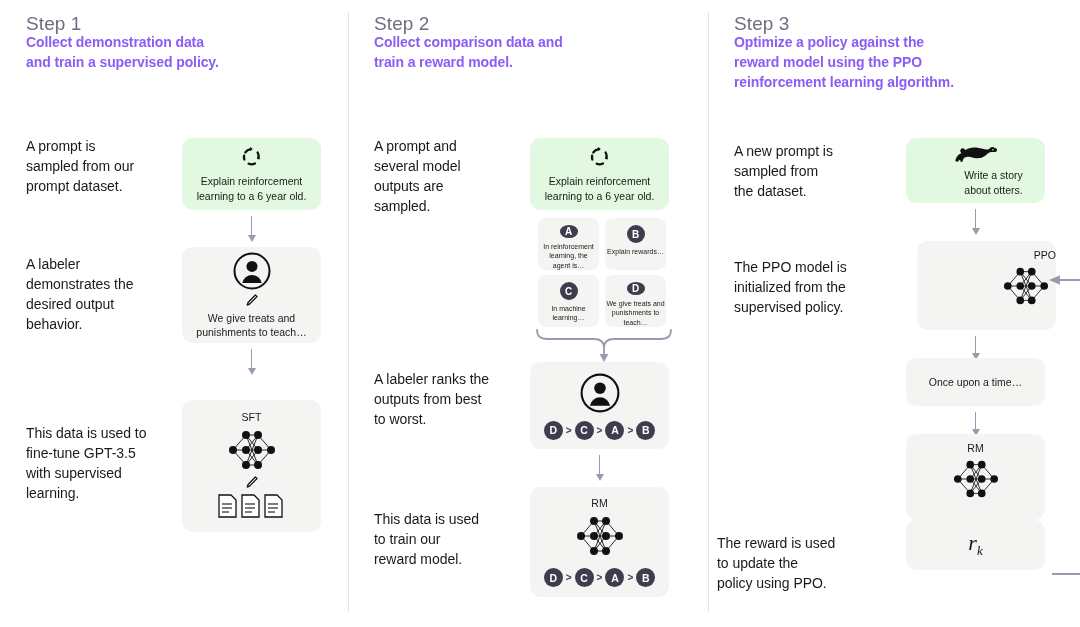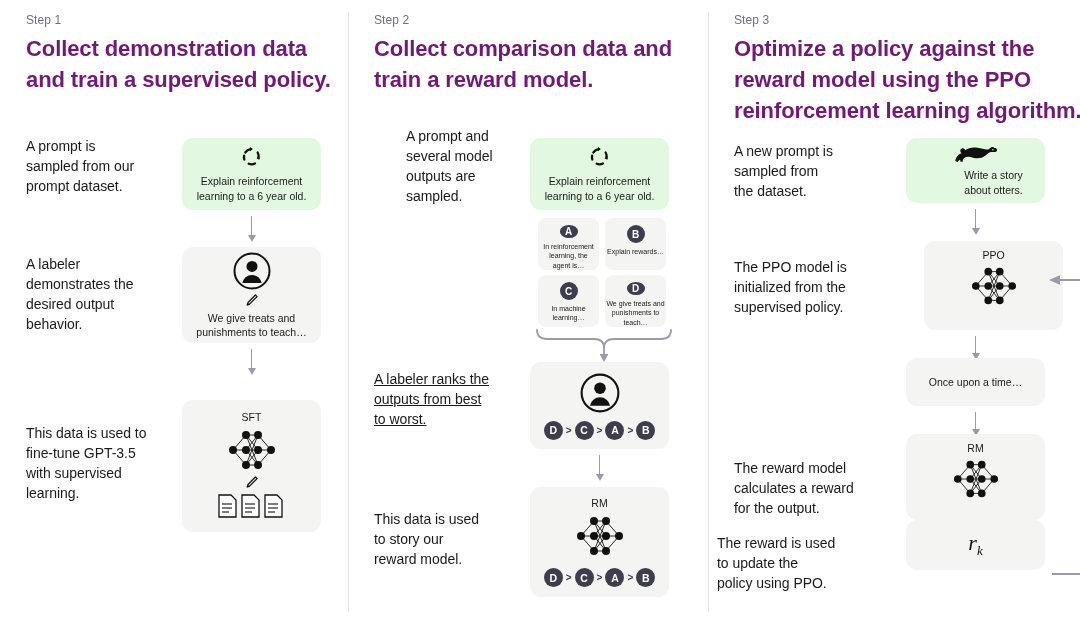--- a/index.html
+++ b/index.html
@@ -23,25 +23,25 @@
   .divider {
     position: absolute; top: 12px; width: 1px; height: 600px;
     background: #e3e3e3;
   }
   #divider-1 { left: 348px; }
   #divider-2 { left: 708px; }
 
   
   .step-label {
     position: absolute;
-    font-size: 12px; color: #6e6e80; letter-spacing: .1px;
+    font-size: 19px; color: #6e6e80; letter-spacing: .1px;
   }
   .step-title {
     position: absolute;
-    font-size: 22px; font-weight: bold; color: #701a75;
+    font-size: 14px; font-weight: bold; color: #8b5cf6;
     line-height: 1.42; letter-spacing: -0.1px;
   }
 
   
   .desc {
     position: absolute;
     font-size: 14px; line-height: 1.42; color: #1a1a1a;
     letter-spacing: -0.05px;
   }
 
@@ -242,29 +242,29 @@
       </span>
     </div>
   </div>
 
   <div class="column" id="col-2">
 
     <div class="step-label" style="left:26px; top:13px;">Step 2</div>
     <div class="step-title" style="left:26px; top:33px; white-space:pre;" id="t2">Collect comparison data and
 train a reward model.</div>
 
-    <div class="desc" style="left:26px; top:127px; white-space:pre;margin-left:32px;">A prompt and
+    <div class="desc" style="left:26px; top:137px; white-space:pre;">A prompt and
 several model
 outputs are
 sampled.</div>
-    <div class="desc" style="left:26px; top:370px; white-space:pre;text-decoration:underline;">A labeler ranks the
+    <div class="desc" style="left:26px; top:370px; white-space:pre;">A labeler ranks the
 outputs from best
 to worst.</div>
     <div class="desc" style="left:26px; top:510px; white-space:pre;">This data is used
-to story our
+to train our
 reward model.</div>
 
     <div class="card green" style="left:182px; top:138px; width:139px; height:72px;">
       <span style="margin-bottom:6px;">
         <svg width="23" height="23" viewBox="0 0 24 24">
           <g fill="none" stroke="#111" stroke-width="2.4" stroke-linecap="round">
             <path d="M5.6 7.8 A8 8 0 0 1 11 4.2"></path>
             <path d="M18.4 7.8 A8 8 0 0 1 19.3 13.6"></path>
             <path d="M15.6 19.3 A8 8 0 0 1 9.1 19.6"></path>
             <path d="M4.5 15.1 A8 8 0 0 1 4.3 11.2"></path>
@@ -382,23 +382,20 @@
     <div class="step-title" style="left:26px; top:33px; white-space:pre;" id="t3">Optimize a policy against the
 reward model using the PPO
 reinforcement learning algorithm.</div>
 
     <div class="desc" style="left:26px; top:258px; white-space:pre;">The PPO model is
 initialized from the
 supervised policy.</div>
     <div class="desc" style="left:26px; top:142px; white-space:pre;">A new prompt is
 sampled from
 the dataset.</div>
-    <div class="desc" style="left:26px; top:459px; white-space:pre;">The reward model
-calculates a reward
-for the output.</div>
     <div class="desc" style="left:9px; top:534px; white-space:pre;">The reward is used
 to update the
 policy using PPO.</div>
 
     <div class="card green" style="left:198px; top:138px; width:139px; height:65px;">
       <span style="margin-bottom:4px;">
         <svg width="46" height="20" viewBox="0 0 60 26">
           <path d="M3 22 C4 17 7 13 11 12 C9 10 9 7 11 6 C13 5 15 6 16 8
                    C20 5 26 4 32 5 C38 6 43 8 46 7 C48 6.2 49 4.5 50.5 4
                    C52 3.5 53.5 4.2 54 5.3 C55.6 5 57 5.8 57.4 7.2
@@ -412,21 +409,21 @@
       </span>
       <div class="card-caption" style="white-space:pre;margin-left:36px;">Write a story
 about otters.</div>
     </div>
 
     <div class="arrow-v" style="left:263px; top:209px; height:26px;">
       <div class="shaft"></div>
         <div class="head"></div>
     </div>
 
-    <div class="card" style="left:216px; top:241px; width:139px; height:89px; justify-content:flex-start; padding-top:8px;">
+    <div class="card" style="left:209px; top:241px; width:139px; height:89px; justify-content:flex-start; padding-top:8px;align-items:flex-end;">
       <div class="card-title">PPO</div>
       <span style="margin-top:2px;">
         <svg width="60" height="46" viewBox="0 0 62 48">
           <g stroke="#111" stroke-width="0.9">
             <line x1="12" y1="24" x2="25" y2="9"></line>
               <line x1="12" y1="24" x2="25" y2="24"></line>
               <line x1="12" y1="24" x2="25" y2="39"></line>
             <line x1="25" y1="9" x2="37" y2="9"></line>
               <line x1="25" y1="9" x2="37" y2="24"></line>
               <line x1="25" y1="9" x2="37" y2="39"></line>

